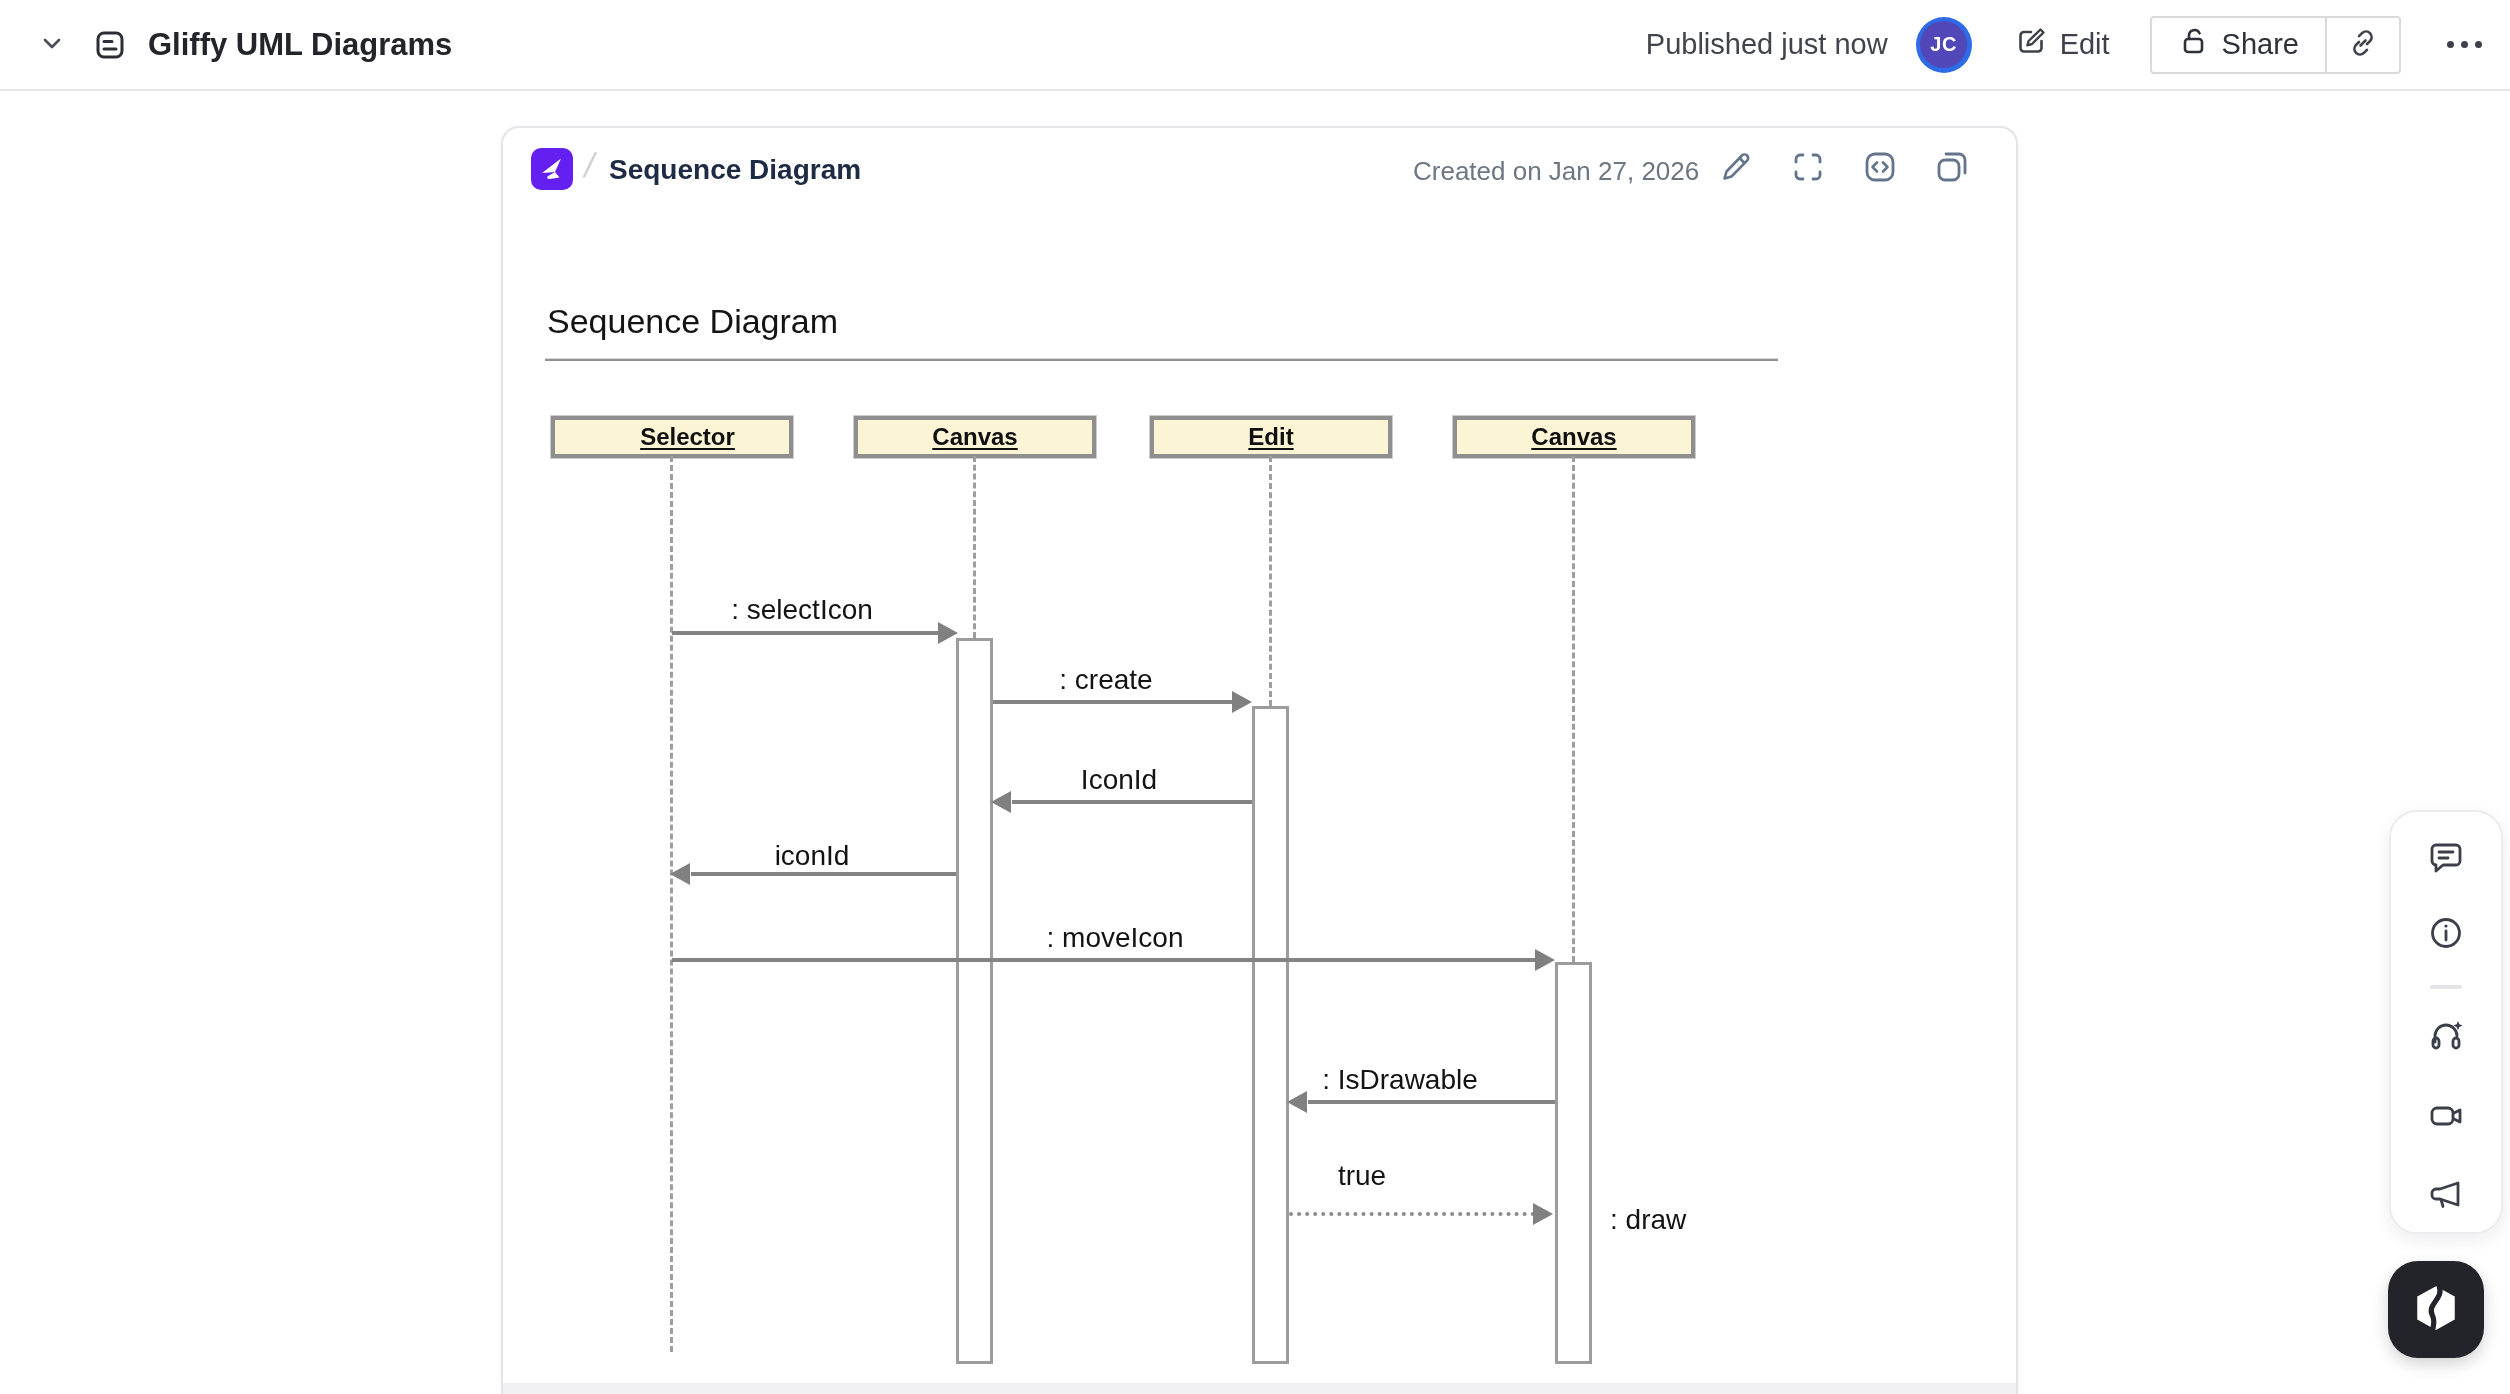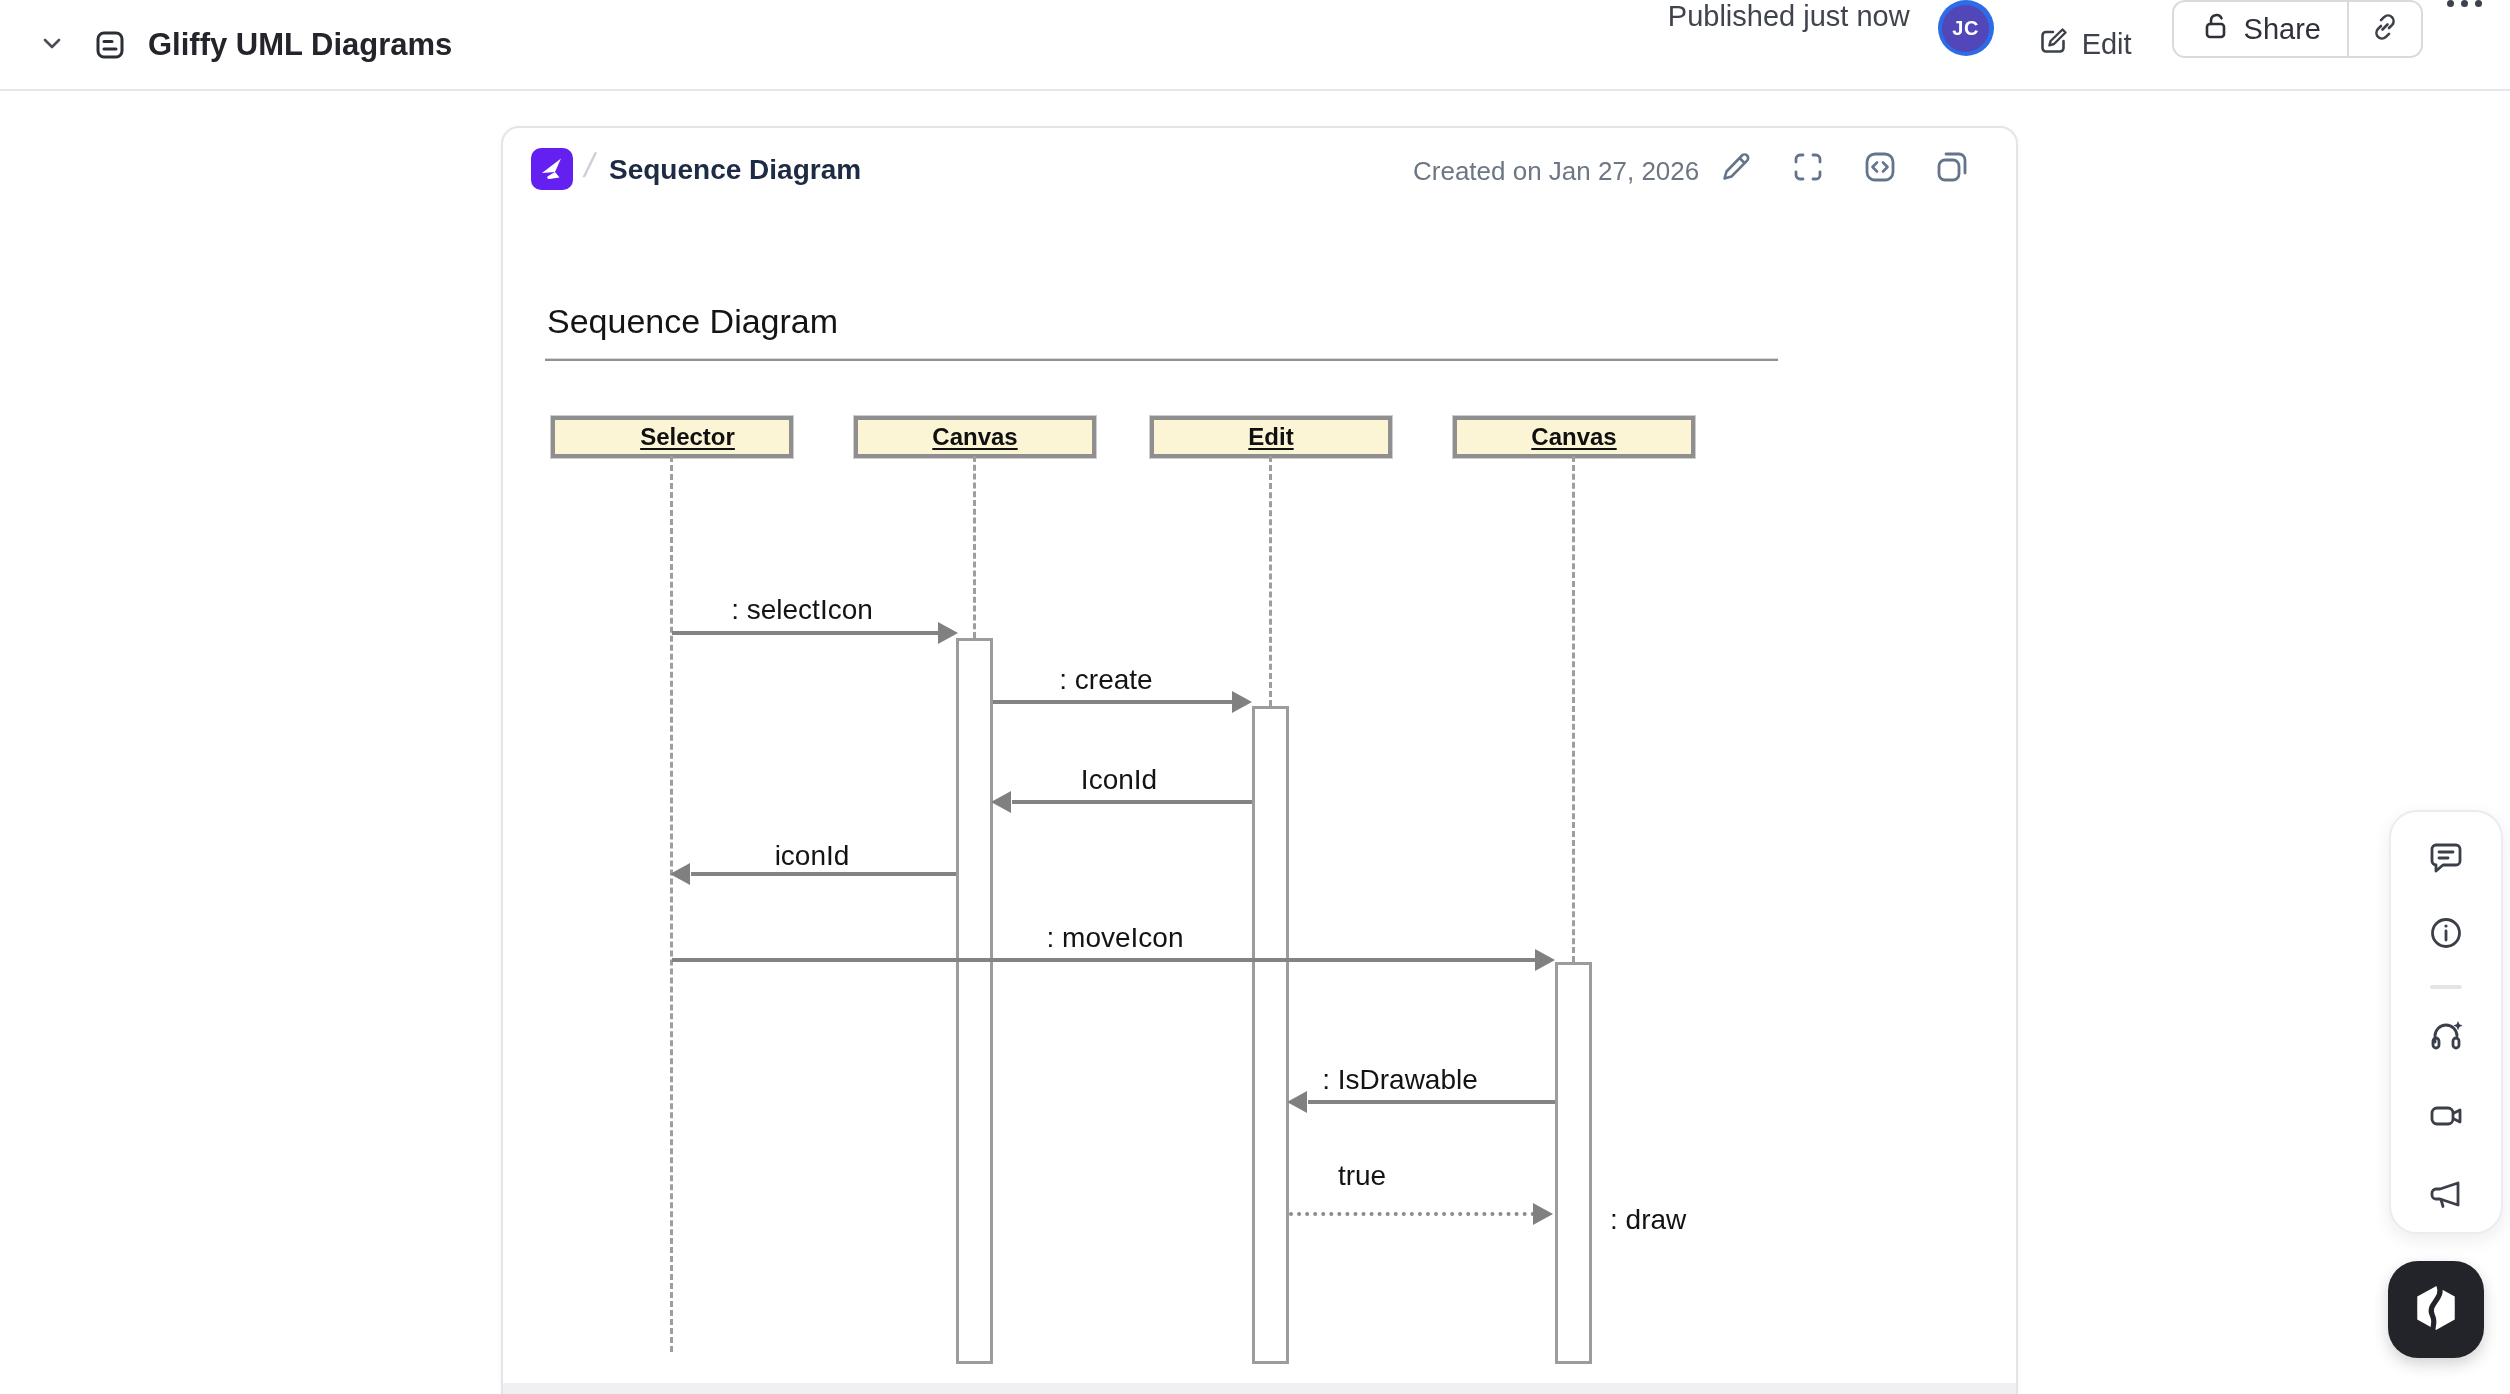--- a/index.html
+++ b/index.html
@@ -9,37 +9,37 @@
     background:#ffffff; font-family:"Liberation Sans", sans-serif; color:#23252b;
   }
 
   
   .topbar {
     position:absolute; left:0; top:0; width:2510px; height:91px;
     background:#fff; border-bottom:2px solid #e5e6e9;
     display:flex; align-items:center;
   }
   .tb-left { display:flex; align-items:center; position:absolute; left:30px; top:0; height:89px; }
-  .tb-right { display:flex; position:absolute; right:20px; top:0; height:89px; }
+  .tb-right { display:flex; align-items:center; position:absolute; right:20px; top:0; height:89px; }
   .icon-btn { display:flex; align-items:center; justify-content:center; cursor:pointer; color:#3d414b; background:none; border:none; }
   .doc-title { font-size:31px; font-weight:bold; color:#23252b; margin-left:18px; }
   .published { font-size:29px; color:#40444d; margin-right:28px; }
   .avatar-ring {
     width:56px; height:56px; border-radius:50%; background:#2e6be6;
     display:flex; align-items:center; justify-content:center; margin-right:42px; cursor:pointer;
   }
   .avatar-inner {
     width:47px; height:47px; border-radius:50%; background:#5247b8;
     display:flex; align-items:center; justify-content:center;
     color:#fff; font-size:20px; font-weight:bold; letter-spacing:0.5px;
   }
   .edit-btn { display:flex; align-items:center; gap:12px; font-size:29px; color:#3d414b; margin-right:40px; cursor:pointer; background:none; border:none; font-family:inherit; }
   .share-group {
-    display:flex; align-items:stretch; height:58px; border:2px solid #d9dade; border-radius:13px;
-    overflow:hidden; margin-right:16px; background:#fff;
+    display:flex; align-items:stretch; height:58px; border:2px solid #d9dade; border-radius:4px;
+    overflow:hidden; margin-right:38px; background:#fff;
   }
   .share-main { display:flex; align-items:center; gap:12px; padding:0 26px; font-size:29px; color:#2e313a; cursor:pointer; }
   .share-link-seg { display:flex; align-items:center; justify-content:center; width:74px; border-left:2px solid #d9dade; cursor:pointer; color:#3d414b; }
   .more-dots { display:flex; gap:7px; padding:0 8px; cursor:pointer; }
   .more-dots i { width:7px; height:7px; border-radius:50%; background:#3d414b; }
 
   
   .card {
     position:absolute; left:501px; top:126px; width:1517px; height:1268px;
     background:#fff; border:2px solid #e4e5e9; border-bottom:none;

